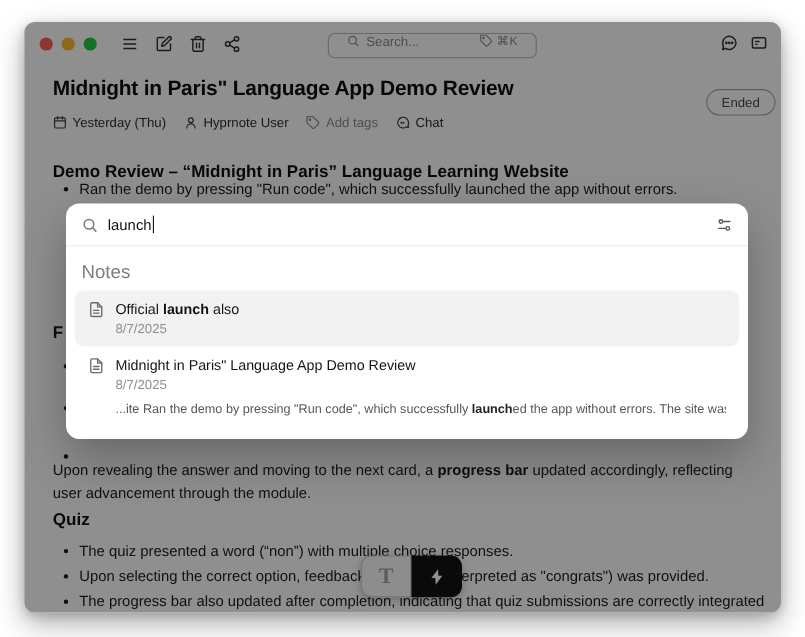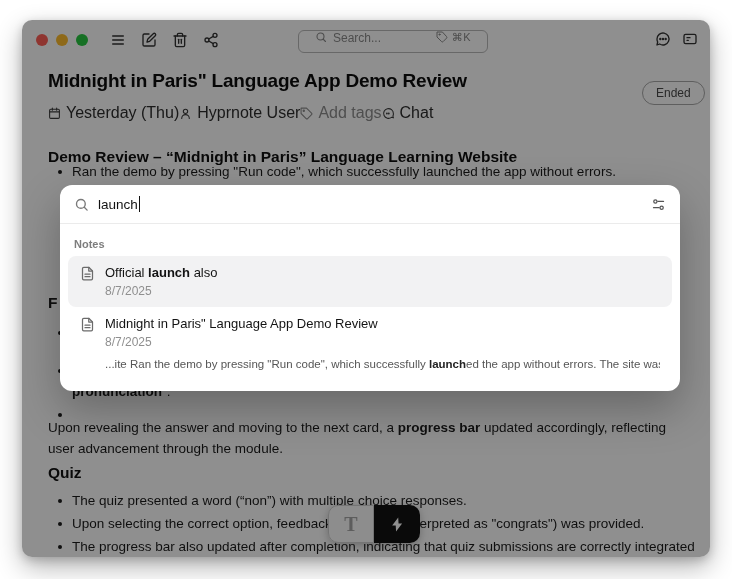--- a/index.html
+++ b/index.html
@@ -24,22 +24,22 @@
   .tb-search svg { width:12px; height:12px; }
   .tb-right { position:absolute; right:12px; top:10px; display:flex; gap:10px; }
   .tb-right .tb-ic { margin:0; }
 
   
   .content { position:absolute; inset:0; z-index:1; color:#1c1c1c; }
   .note-title { position:absolute; left:26px; top:50px; font-size:19px; font-weight:700;
     letter-spacing:-.2px; color:#0d0d0d; }
   .badge { position:absolute; left:620px; top:61px; border:1.5px solid #a8a8a8;
     color:#4a4a4a; font-size:12px; padding:4px 13px; border-radius:999px; background:transparent; }
-  .meta { position:absolute; left:26px; top:84px; display:flex; align-items:center;
-    font-size:16px; color:#2e2e2e; }
+  .meta { position:absolute; left:26px; top:84px; display:flex; gap:16px; align-items:center;
+    font-size:12px; color:#2e2e2e; }
   .meta .m-item { display:flex; align-items:center; gap:5px; }
   .meta svg { width:13px; height:13px; color:#3c3c3c; }
   .meta .muted { color:#8d8d8d; }
   .meta .muted svg { color:#8d8d8d; }
   .h2 { font-size:15.5px; font-weight:700; color:#101010; }
   .h2-demo { position:absolute; left:26px; top:128px; }
   .h2-quiz { position:absolute; left:26px; top:444px; }
   .bullet { display:flex; font-size:13.5px; line-height:21px; }
   .b-dot { width:4px; height:4px; border-radius:50%; background:#1c1c1c; margin:9px 10px 0 10px; flex:none; }
   .pos { position:absolute; left:26px; }
@@ -68,21 +68,21 @@
   .modal-head { height:39px; display:flex; align-items:center; padding:0 14px;
     border-bottom:1px solid #ebebeb; }
   .modal-head .q-ic { color:#7a7a7a; display:flex; }
   .modal-head .q-ic svg { width:15px; height:15px; }
   .query { margin-left:9px; font-size:13.5px; color:#121212; }
   .caret { width:1.5px; height:16px; background:#111; margin-left:1px; }
   .mh-spacer { flex:1; }
   .filters-ic { color:#555; display:flex; }
   .filters-ic svg { width:15px; height:15px; }
   .modal-body { padding:6px 8px 12px 8px; }
-  .group-label { font-size:11px; color:#7d7d7d; margin:8px 6px 6px 6px;font-weight:bold; }
+  .group-label { font-size:17px; color:#7d7d7d; margin:8px 6px 6px 6px; }
   .result { display:flex; padding:9px 12px; border-radius:8px; }
   .result.selected { background:#f2f2f3; }
   .r-ic { color:#6b6b6b; margin-right:10px; margin-top:1px; }
   .r-ic svg { width:15px; height:15px; }
   .r-title { font-size:13px; color:#141414; font-weight:500; }
   .r-title b { font-weight:700; }
   .r-date { font-size:12px; color:#8f8f8f; margin-top:4px; }
   .r-snippet { font-size:11.5px; color:#565656; margin-top:9px; white-space:nowrap; overflow:hidden; }
   .r-snippet b { color:#232323; }
   b { font-weight:700; }

